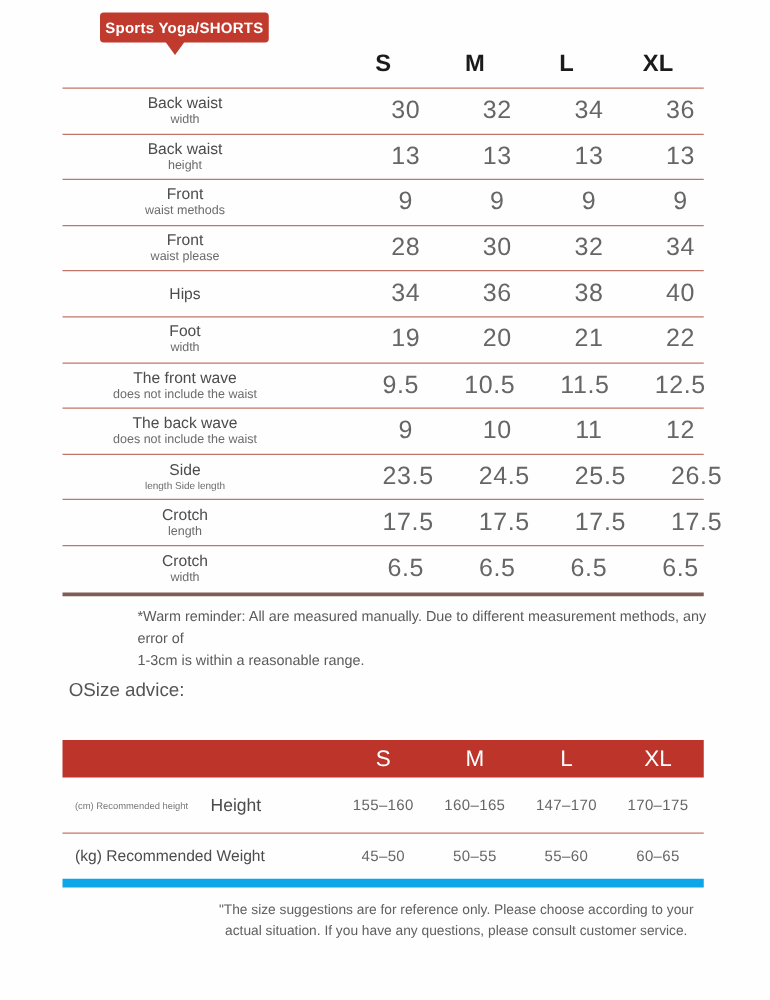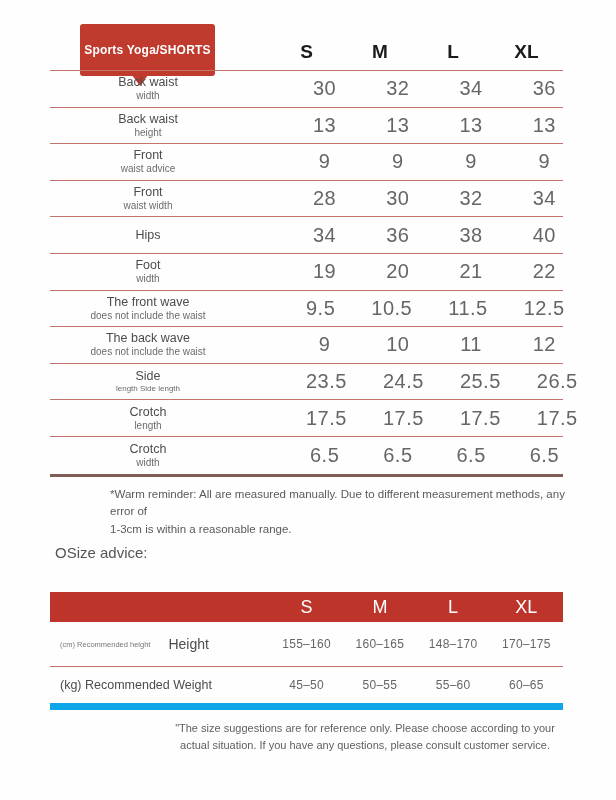--- a/index.html
+++ b/index.html
@@ -7,22 +7,22 @@
   body {
     position:relative;
     width:616px; height:800px;
     background:#fefefe;
     font-family:"Liberation Sans", sans-serif;
     color:#4c4c4c;
     overflow:hidden;
   }
   
   .badge {
-    position:absolute; left:80px; top:24px;
-    width:135px; height:52px;
+    position:absolute; left:80px; top:10px;
+    width:135px; height:24px;
     background:#c13a2e; border-radius:3px;
     display:flex; align-items:center; justify-content:center;
     color:#fff; font-size:12px; font-weight:bold; letter-spacing:.2px;
   }
   .badge-pointer {
     position:absolute; left:52px; bottom:-10px;
     width:0; height:0;
     border-left:8px solid transparent;
     border-right:8px solid transparent;
     border-top:11px solid #c13a2e;
@@ -115,32 +115,32 @@
       </div>
       <div class="val">13</div>
       <div class="val">13</div>
       <div class="val">13</div>
       <div class="val">13</div>
     </div>
 
     <div class="grid-row trow">
       <div class="lblcell">
         <span class="lt">Front</span>
-        <span class="ls">waist advice</span>
+        <span class="ls">waist methods</span>
       </div>
       <div class="val">9</div>
       <div class="val">9</div>
       <div class="val">9</div>
       <div class="val">9</div>
     </div>
 
     <div class="grid-row trow">
       <div class="lblcell">
         <span class="lt">Front</span>
-        <span class="ls">waist width</span>
+        <span class="ls">waist please</span>
       </div>
       <div class="val">28</div>
       <div class="val">30</div>
       <div class="val">32</div>
       <div class="val">34</div>
     </div>
 
     <div class="grid-row trow">
       <div class="lblcell">
         <span class="lt">Hips</span>
@@ -237,21 +237,21 @@
     <div class="colh">XL</div>
   </div>
 
   <div class="grid-row arow1">
     <div class="aunitcell">
       <span class="aunit">(cm) Recommended height</span>
       <span class="albl">Height</span>
     </div>
     <div class="aval">155–160</div>
     <div class="aval">160–165</div>
-    <div class="aval">148–170</div>
+    <div class="aval">147–170</div>
     <div class="aval">170–175</div>
   </div>
 
   <div class="grid-row arow2">
     <div class="albl2">(kg) Recommended Weight</div>
     <div class="aval">45–50</div>
     <div class="aval">50–55</div>
     <div class="aval">55–60</div>
     <div class="aval">60–65</div>
   </div>

